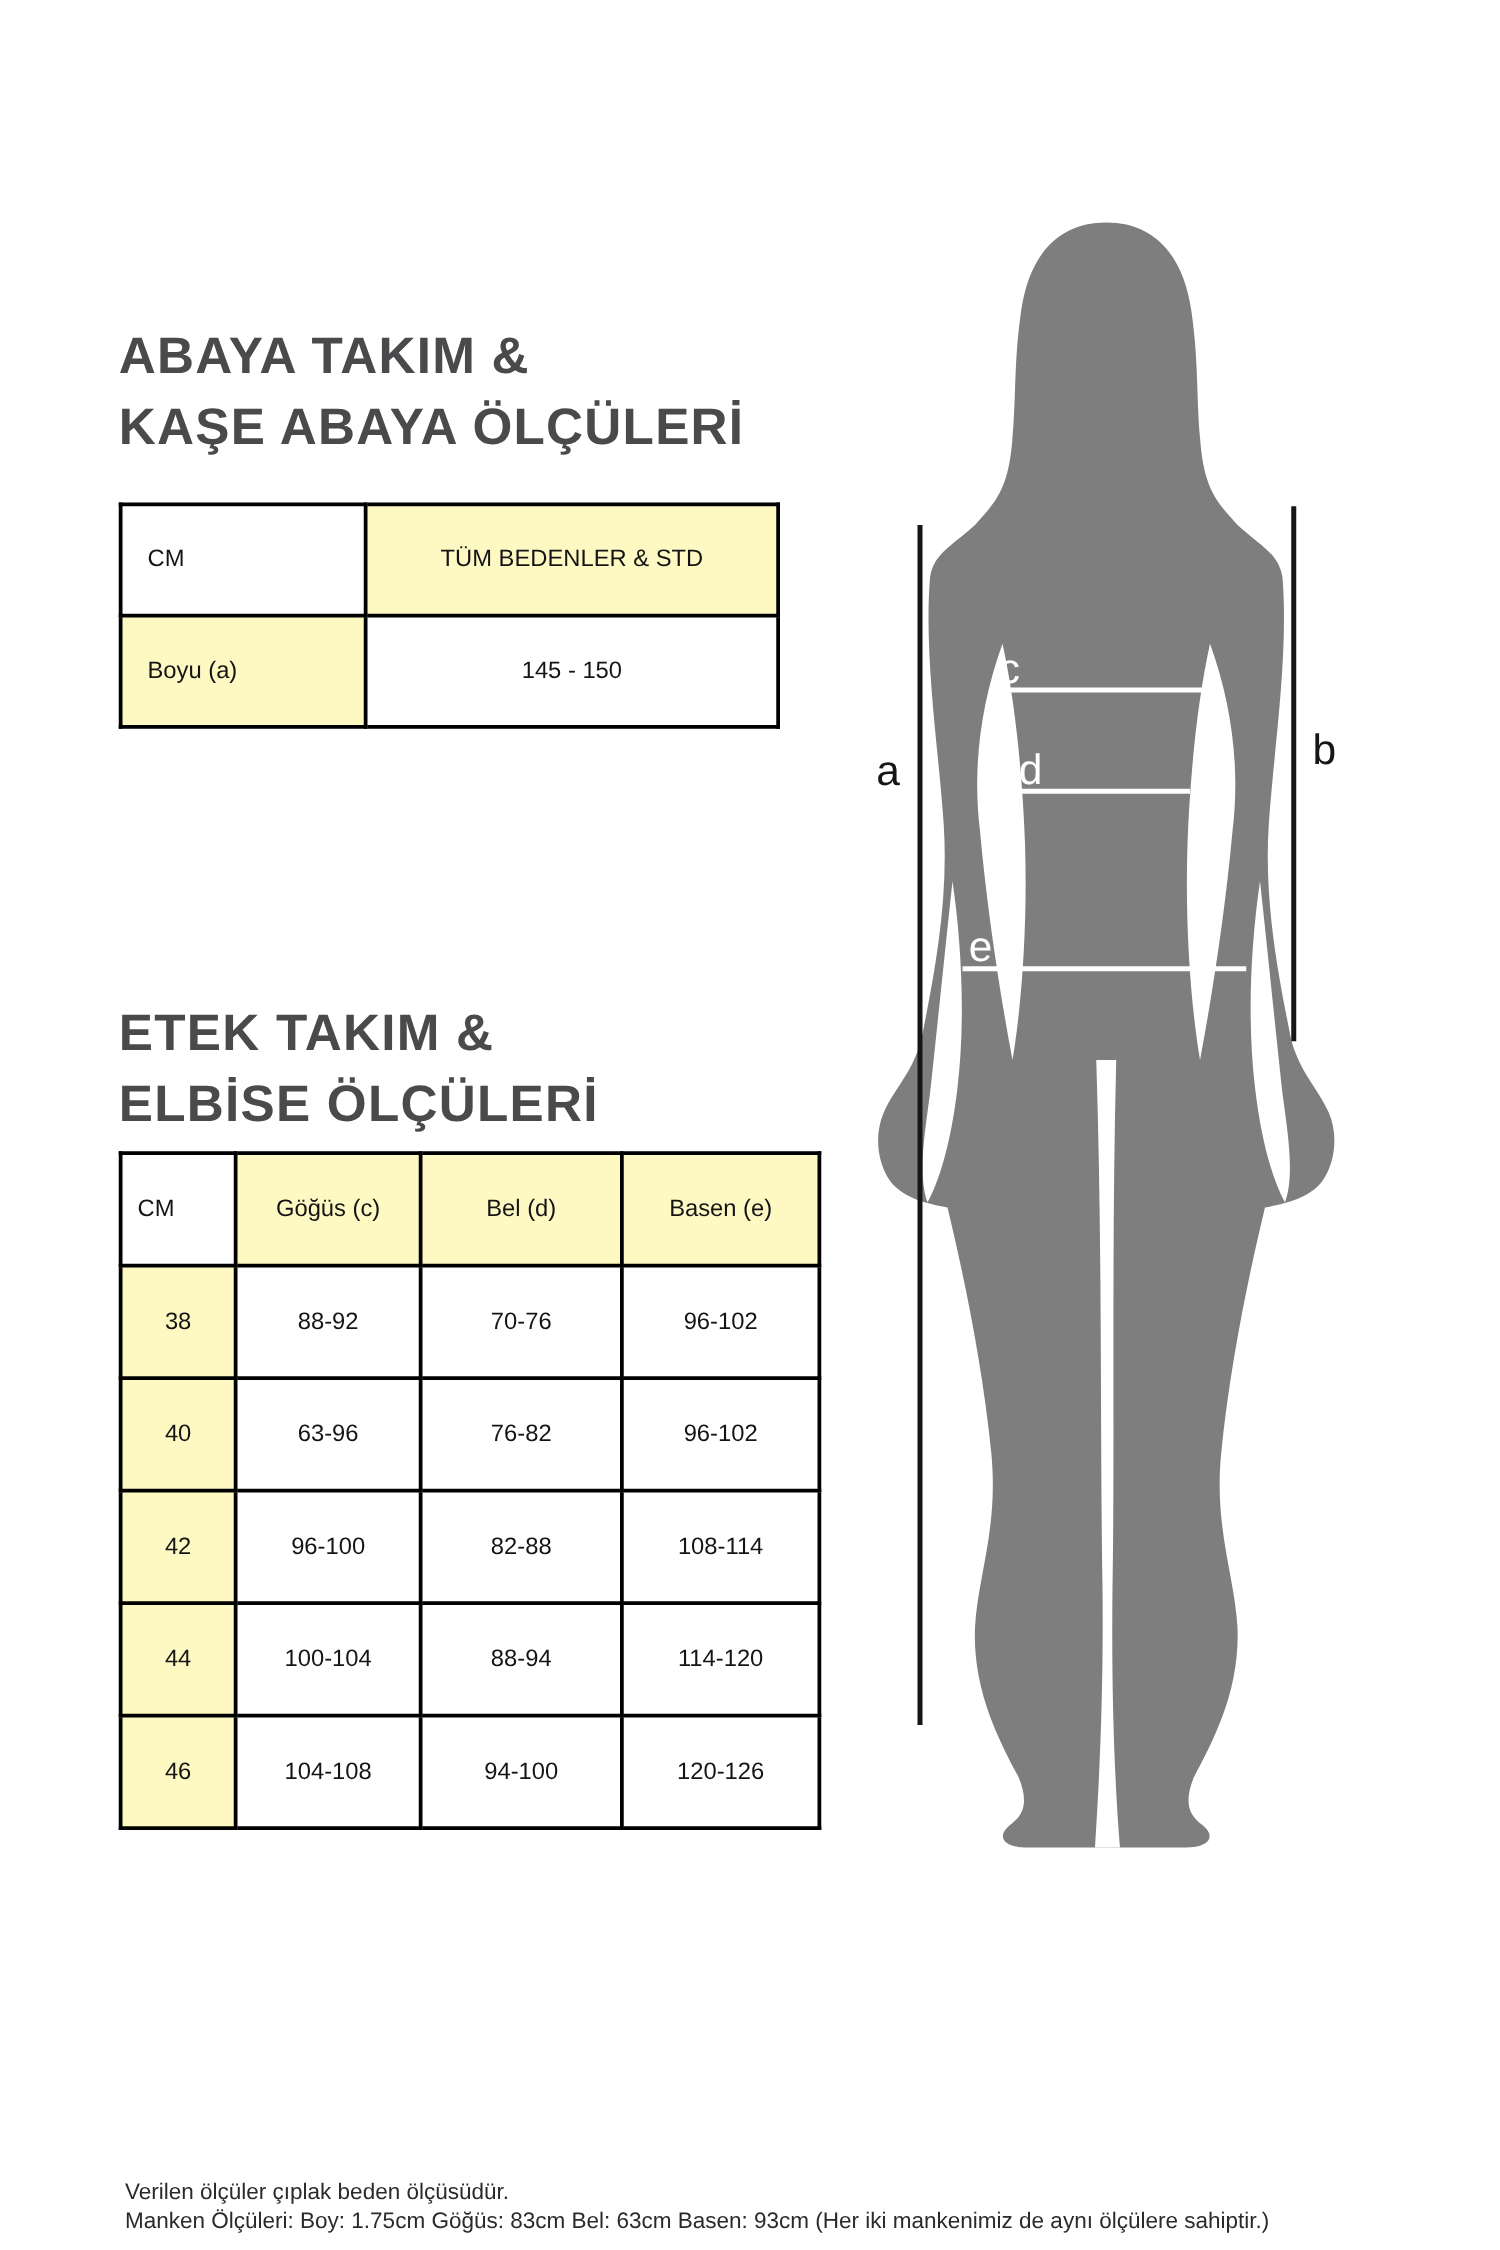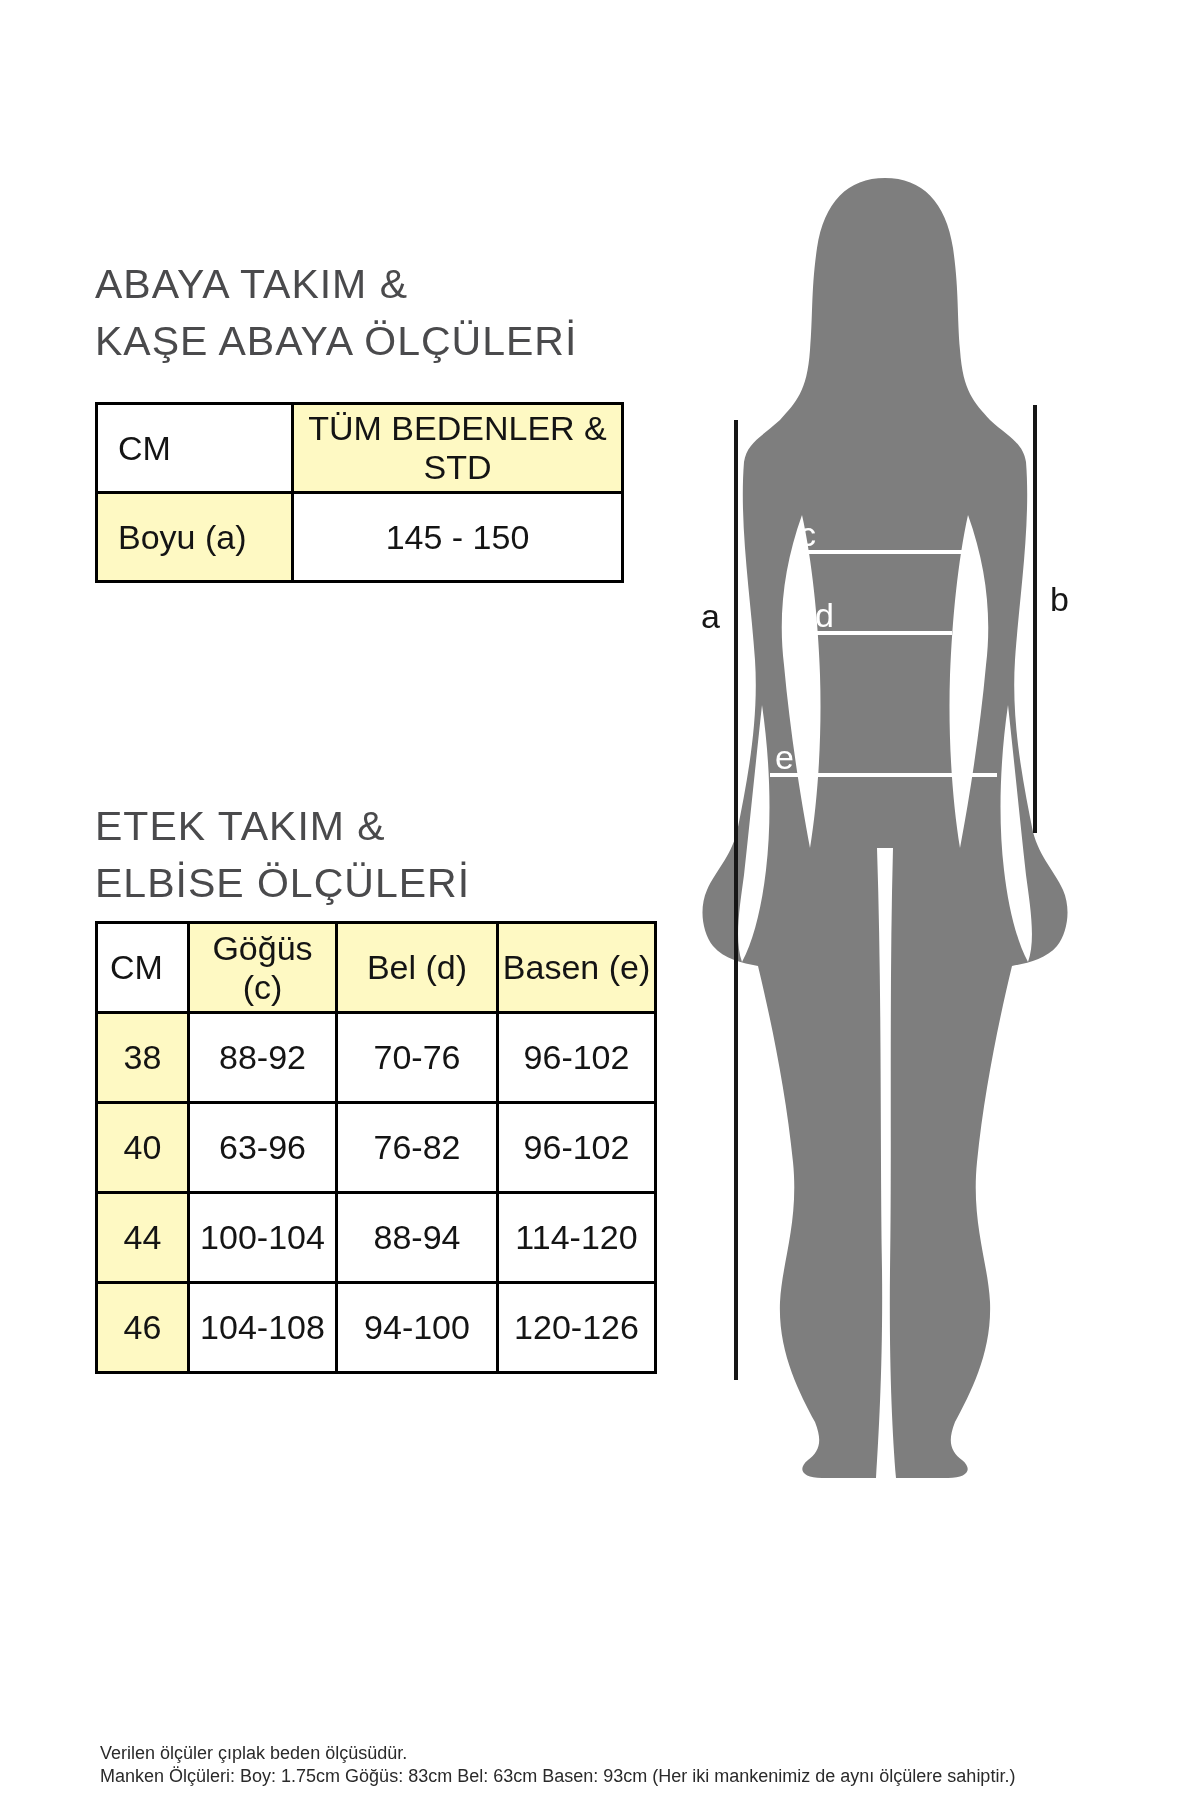--- a/index.html
+++ b/index.html
@@ -10,28 +10,29 @@
     font-family:"Liberation Sans", sans-serif;
     overflow:hidden;
   }
   .title{
     position:absolute;
     color:#4a4a4c;
     font-size:41px;
     line-height:57px;
     letter-spacing:1px;
     white-space:nowrap;
+    font-weight:bold;
   }
   .title div{height:57px;}
   table{
     position:absolute;
     border-collapse:collapse;
     table-layout:fixed;
     color:#141414;
-    font-size:34px;
+    font-size:19px;
   }
   td{
     border:3px solid #000;
     text-align:center;
     vertical-align:middle;
     padding:0;
   }
   td.gray{background:#fef9c3;}
   td.left{text-align:left;padding-left:20px;}
   #table1{left:95px;top:402px;width:500px;}
@@ -98,20 +99,26 @@
       <td class="c0 gray">38</td>
       <td class="c1">88-92</td>
       <td class="c2">70-76</td>
       <td class="c3">96-102</td>
     </tr>
     <tr>
       <td class="c0 gray">40</td>
       <td class="c1">63-96</td>
       <td class="c2">76-82</td>
       <td class="c3">96-102</td>
+    </tr>
+    <tr>
+      <td class="c0 gray">42</td>
+      <td class="c1">96-100</td>
+      <td class="c2">82-88</td>
+      <td class="c3">108-114</td>
     </tr>
     <tr>
       <td class="c0 gray">44</td>
       <td class="c1">100-104</td>
       <td class="c2">88-94</td>
       <td class="c3">114-120</td>
     </tr>
     <tr>
       <td class="c0 gray">46</td>
       <td class="c1">104-108</td>

